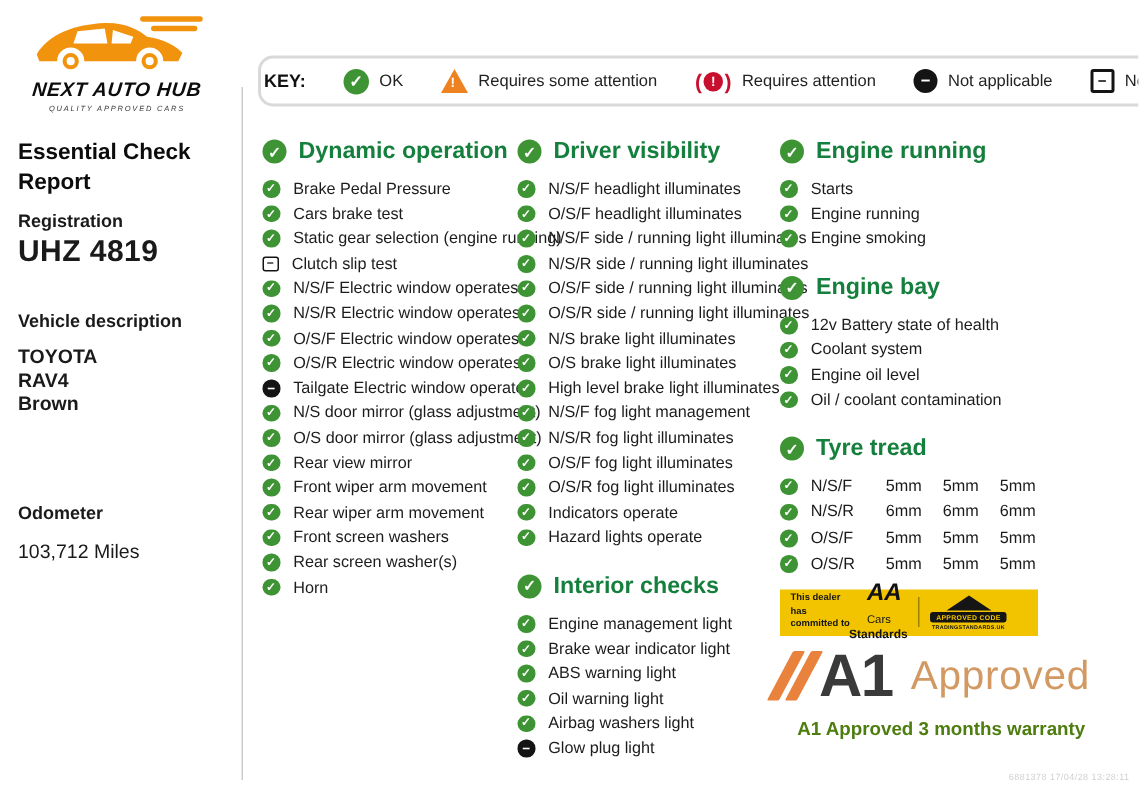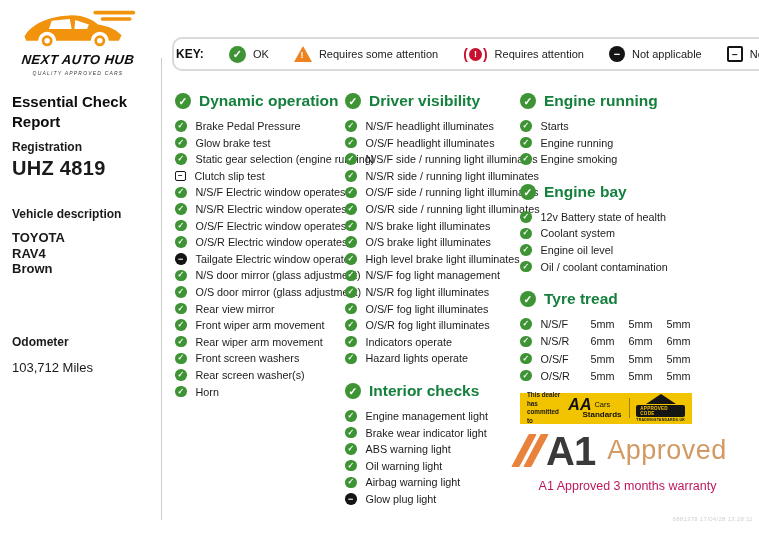--- a/index.html
+++ b/index.html
@@ -65,49 +65,49 @@
       display:flex;align-items:center;justify-content:center;font-size:8px;font-weight:700;}
   .st::before{content:"✓";}
   .st.big{width:16px;height:16px;font-size:10.5px;}
   .st[data-st="na"]{background:#141414;}
   .st[data-st="na"]::before{content:"−";font-size:9px;}
   .st[data-st="nt"]{background:#fff;border:1.7px solid #141414;border-radius:2px;color:#141414;
                     width:8.5px;height:8.5px;}
   .st[data-st="nt"]::before{content:"−";font-size:8px;}
 
   
-  .tyre-row{display:flex;align-items:center;margin-bottom:5.2px;font-size:10.8px;line-height:12px;}
+  .tyre-row{display:flex;align-items:flex-end;margin-bottom:5.2px;font-size:10.8px;line-height:12px;}
   .tyre-row .st{margin-right:9px;}
   .tyre-label{flex:0 0 50px;}
   .tyre-val{flex:0 0 38px;}
 
   
   .aa-badge{margin-top:11px;width:172px;height:31px;background:#F2C400;display:flex;align-items:center;
             padding:0 7px;box-sizing:border-box;gap:7px;}
   .aa-prefix{font-size:6.3px;font-weight:700;color:#161616;width:44px;line-height:1.35;}
-  .aa-logo{display:flex;align-items:flex-start;gap:3px;color:#111;}
+  .aa-logo{display:flex;align-items:flex-start;gap:3px;color:#111;flex-direction:column;}
   .aa-aa{font-size:16px;font-weight:800;font-style:italic;line-height:14px;}
   .aa-cars-stack{display:flex;flex-direction:column;}
   .aa-cars{font-size:7.5px;font-weight:400;margin-top:2px;}
   .aa-standards{font-size:8px;font-weight:700;margin-top:1px;margin-left:-12px;}
   .aa-div{width:1px;height:20px;background:rgba(0,0,0,.35);}
   .appr-code{display:flex;flex-direction:column;align-items:center;}
   .appr-tri{width:0;height:0;border-left:15px solid transparent;border-right:15px solid transparent;
             border-bottom:10px solid #151515;}
   .appr-pill{background:#151515;color:#F2C400;font-size:4.6px;font-weight:800;padding:1px 4px;
              border-radius:2px;margin-top:1px;letter-spacing:.2px;}
   .appr-sub{font-size:3.6px;color:#151515;font-weight:700;margin-top:1px;letter-spacing:.2px;}
 
   
   .a1-row{margin-top:9px;display:flex;align-items:center;width:232px;}
   .a1-slash{width:8px;height:33px;background:#E8823C;transform:skewX(-28deg);margin-right:4px;border-radius:1px;}
   .a1-slash.s2{margin-right:6px;}
   .a1-mark{font-size:40px;font-weight:800;color:#3A3A3A;line-height:36px;letter-spacing:-1px;}
   .a1-word{font-size:27px;font-weight:400;color:#D29A62;margin-left:12px;letter-spacing:.5px;}
-  .warranty{margin-top:10px;font-size:12.5px;color:#be185d;width:215px;text-align:center;}
+  .warranty{margin-top:10px;font-size:12.5px;color:#4d7c0f;width:215px;text-align:center;font-weight:bold;}
 
   .stamp{position:absolute;right:6px;bottom:16px;font-size:6px;color:#d0d0d0;letter-spacing:.3px;}
 </style>
 </head>
 <body>
 
 <div class="page">
 
   <div class="logo">
     <svg width="118" height="46" viewBox="0 0 130 50">
@@ -174,21 +174,21 @@
     </div>
     <div>
 
         <div class="item">
           <span class="st" data-st="ok"></span>
           <span>Brake Pedal Pressure</span>
         </div>
 
         <div class="item">
           <span class="st" data-st="ok"></span>
-          <span>Glow brake test</span>
+          <span>Cars brake test</span>
         </div>
 
         <div class="item">
           <span class="st" data-st="ok"></span>
           <span>Static gear selection (engine running)</span>
         </div>
 
         <div class="item">
           <span class="st" data-st="nt"></span>
           <span>Clutch slip test</span>
@@ -365,21 +365,21 @@
           <span>ABS warning light</span>
         </div>
 
         <div class="item">
           <span class="st" data-st="ok"></span>
           <span>Oil warning light</span>
         </div>
 
         <div class="item">
           <span class="st" data-st="ok"></span>
-          <span>Airbag warning light</span>
+          <span>Airbag washers light</span>
         </div>
 
         <div class="item">
           <span class="st" data-st="na"></span>
           <span>Glow plug light</span>
         </div>
       </div>
   </div>
 
   <div class="col col3">

